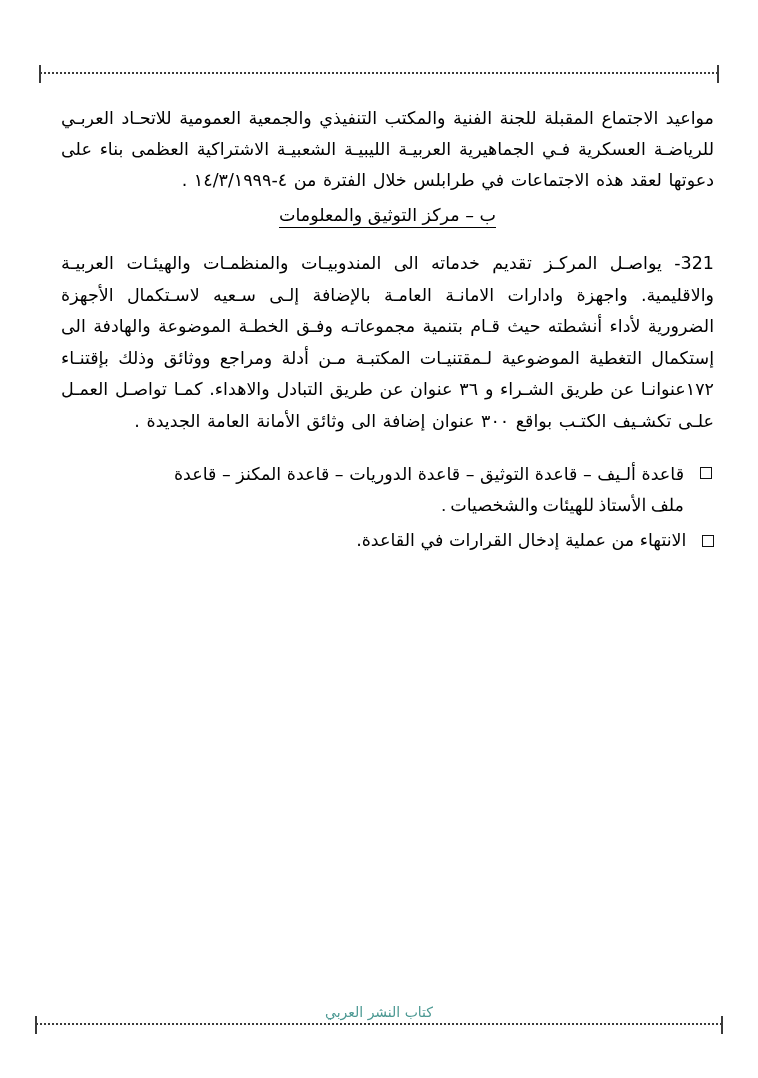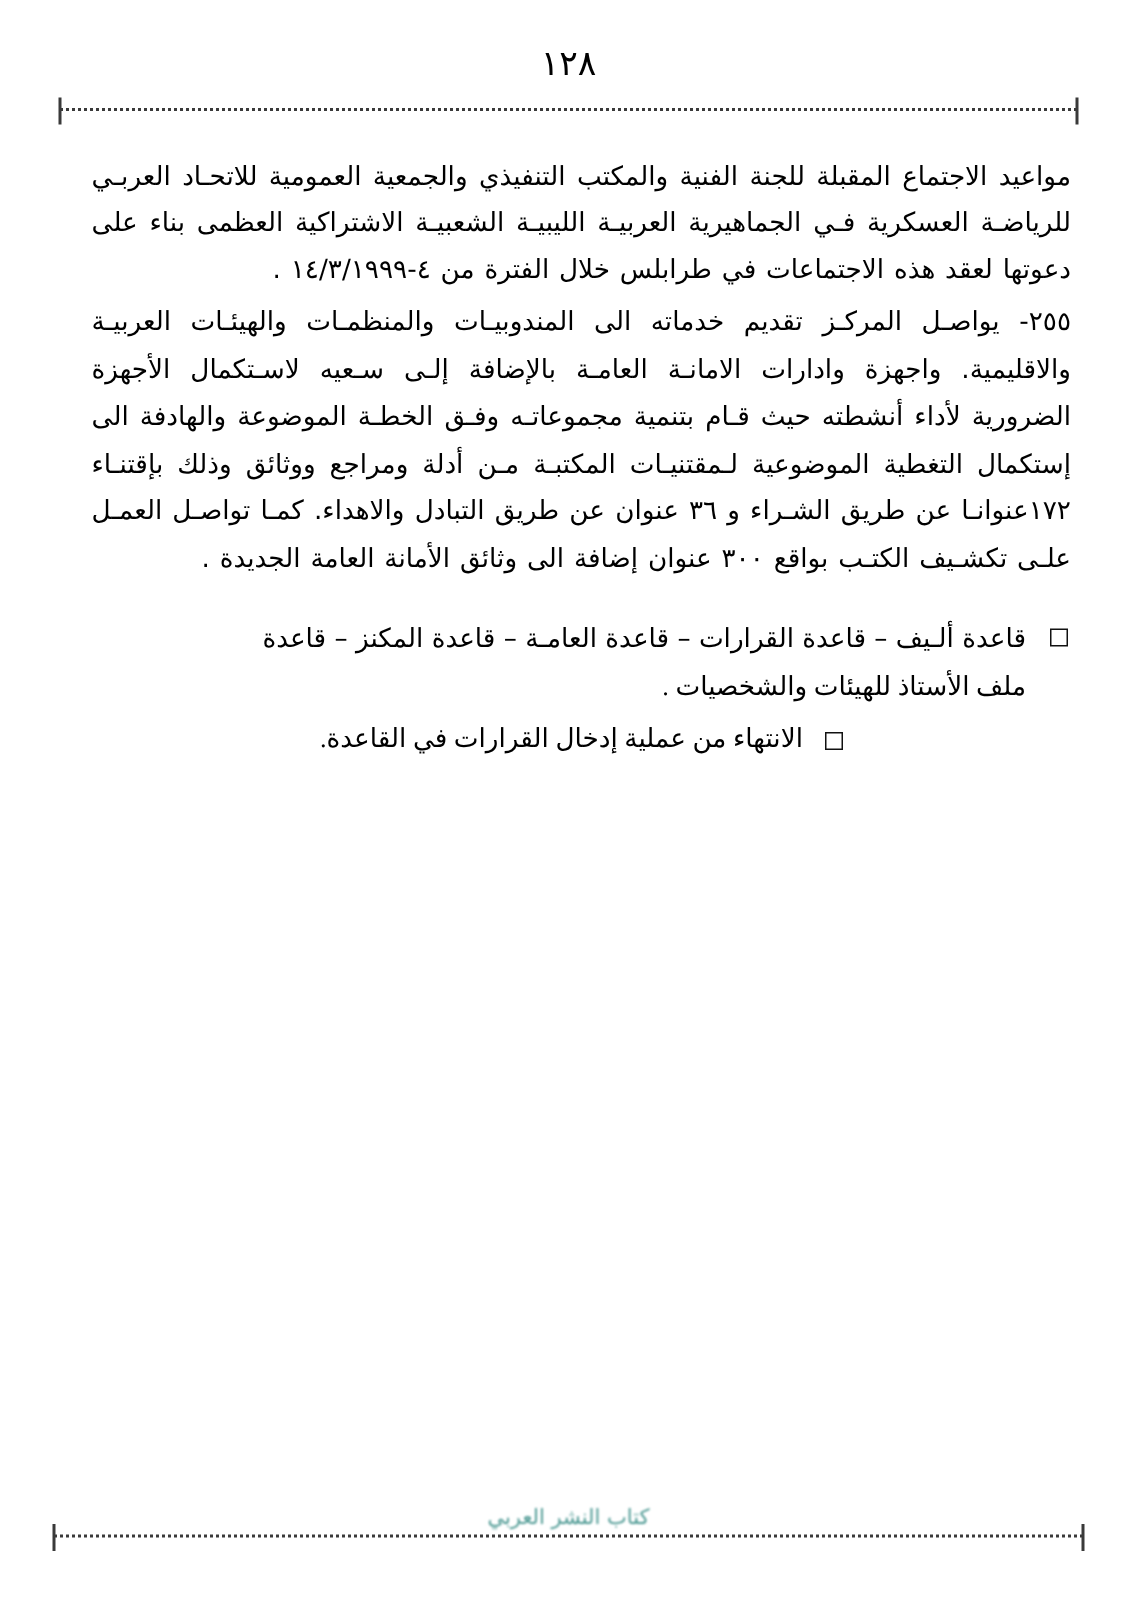--- a/index.html
+++ b/index.html
@@ -138,23 +138,22 @@
     border: 1.6px solid #111;
     display: inline-block;
   }
   .bullets li .line2 {
     display: block;
     text-align: right;
     padding-left: 50px;
     font-family: Liberation Serif, serif;
   }
   .bullets li.second {
-    text-align: center;
+    text-align: right;
     padding-right: 0;
-    font-family: Liberation Serif, serif;
   }
   .bullets li.second .sq {
     position: static;
     margin-left: 10px;
     vertical-align: middle;
     top: 0;
   }
 
   .footer-smudge {
     position: absolute;
@@ -167,39 +166,41 @@
     letter-spacing: 3px;
     filter: blur(0.6px);
     opacity: 0.75;
   }
 </style>
 </head>
 <body>
 
 <div class="page">
 
-  <div class="page-number">١٢٨</div>
 
   <div class="rule-top"></div>
 
   <div class="content">
 
     <p class="para block-intro">مواعيد الاجتماع المقبلة  للجنة الفنية والمكتب التنفيذي والجمعية العمومية للاتحـاد العربـي للرياضـة العسكرية فـي الجماهيرية العربيـة الليبيـة الشعبيـة الاشتراكية العظمى بناء على دعوتها لعقد هذه الاجتماعات في طرابلس خلال الفترة من ٤-١٤/٣/١٩٩٩ .</p>
 
+    <div class="heading">
+      <span class="u">ب – مركز التوثيق والمعلومات</span>
+    </div>
 
     <div class="numbered">
-      <span>٢٥٥-</span>
+      <span>321-</span>
       <span>يواصـل المركـز تقديم خدماته الى  المندوبيـات والمنظمـات والهيئـات العربيـة والاقليمية. واجهزة وادارات الامانـة العامـة بالإضافة إلـى سـعيه لاسـتكمال الأجهزة الضرورية لأداء أنشطته حيث  قـام بتنمية مجموعاتـه وفـق الخطـة الموضوعة والهادفة الى إستكمال التغطية الموضوعية لـمقتنيـات المكتبـة مـن أدلة ومراجع ووثائق وذلك بإقتنـاء ١٧٢عنوانـا عن طريق الشـراء و ٣٦ عنوان عن طريق التبادل والاهداء.  كمـا تواصـل العمـل علـى تكشـيف الكتـب بواقع ٣٠٠ عنوان إضافة الى وثائق الأمانة العامة الجديدة .</span>
     </div>
 
 
     <ul class="bullets">
       <li>
         <span class="sq"></span>
-        <span>قاعدة ألـيف – قاعدة القرارات – قاعدة العامـة – قاعدة المكنز  –  قاعدة</span>
+        <span>قاعدة ألـيف – قاعدة التوثيق – قاعدة الدوريات – قاعدة المكنز  –  قاعدة</span>
         <span class="line2">ملف الأستاذ للهيئات والشخصيات .</span>
       </li>
       <li class="second">
         <span class="sq"></span>
         <span>الانتهاء من عملية إدخال القرارات في القاعدة.</span>
       </li>
     </ul>
 
   </div>
 

